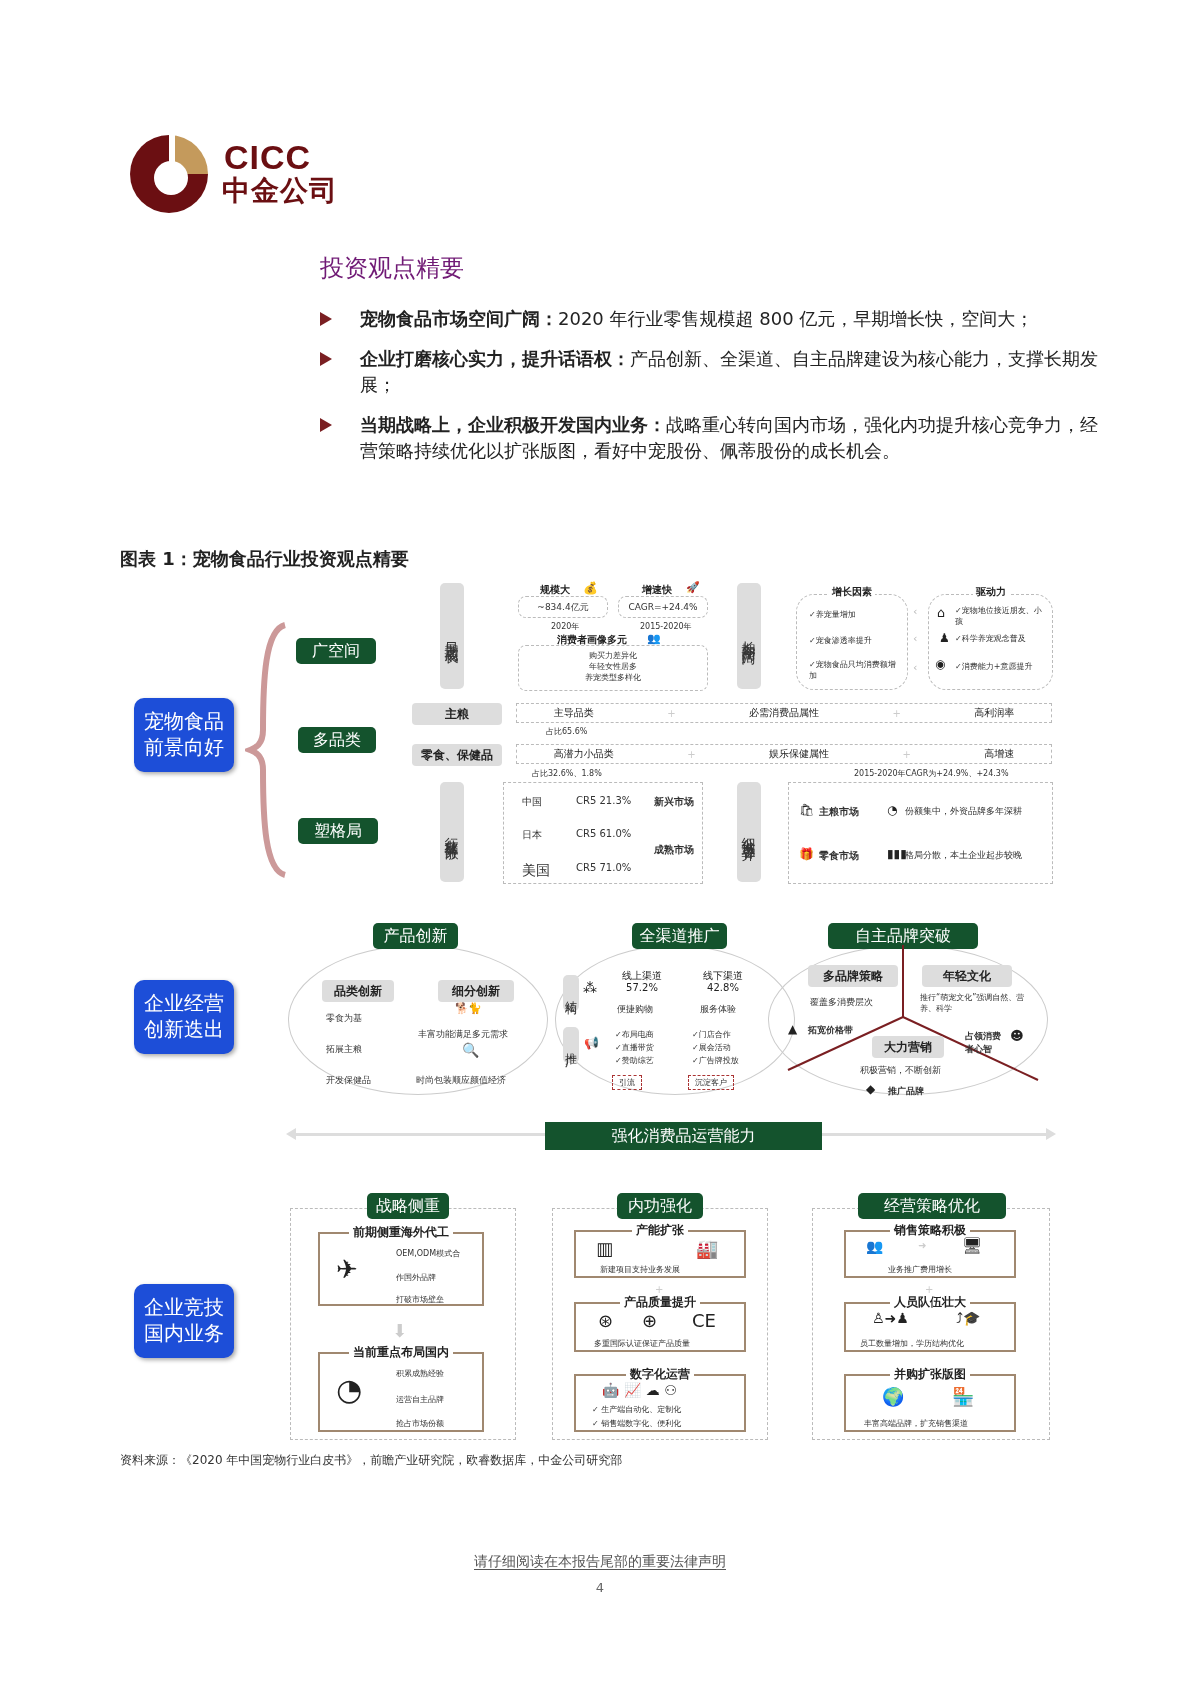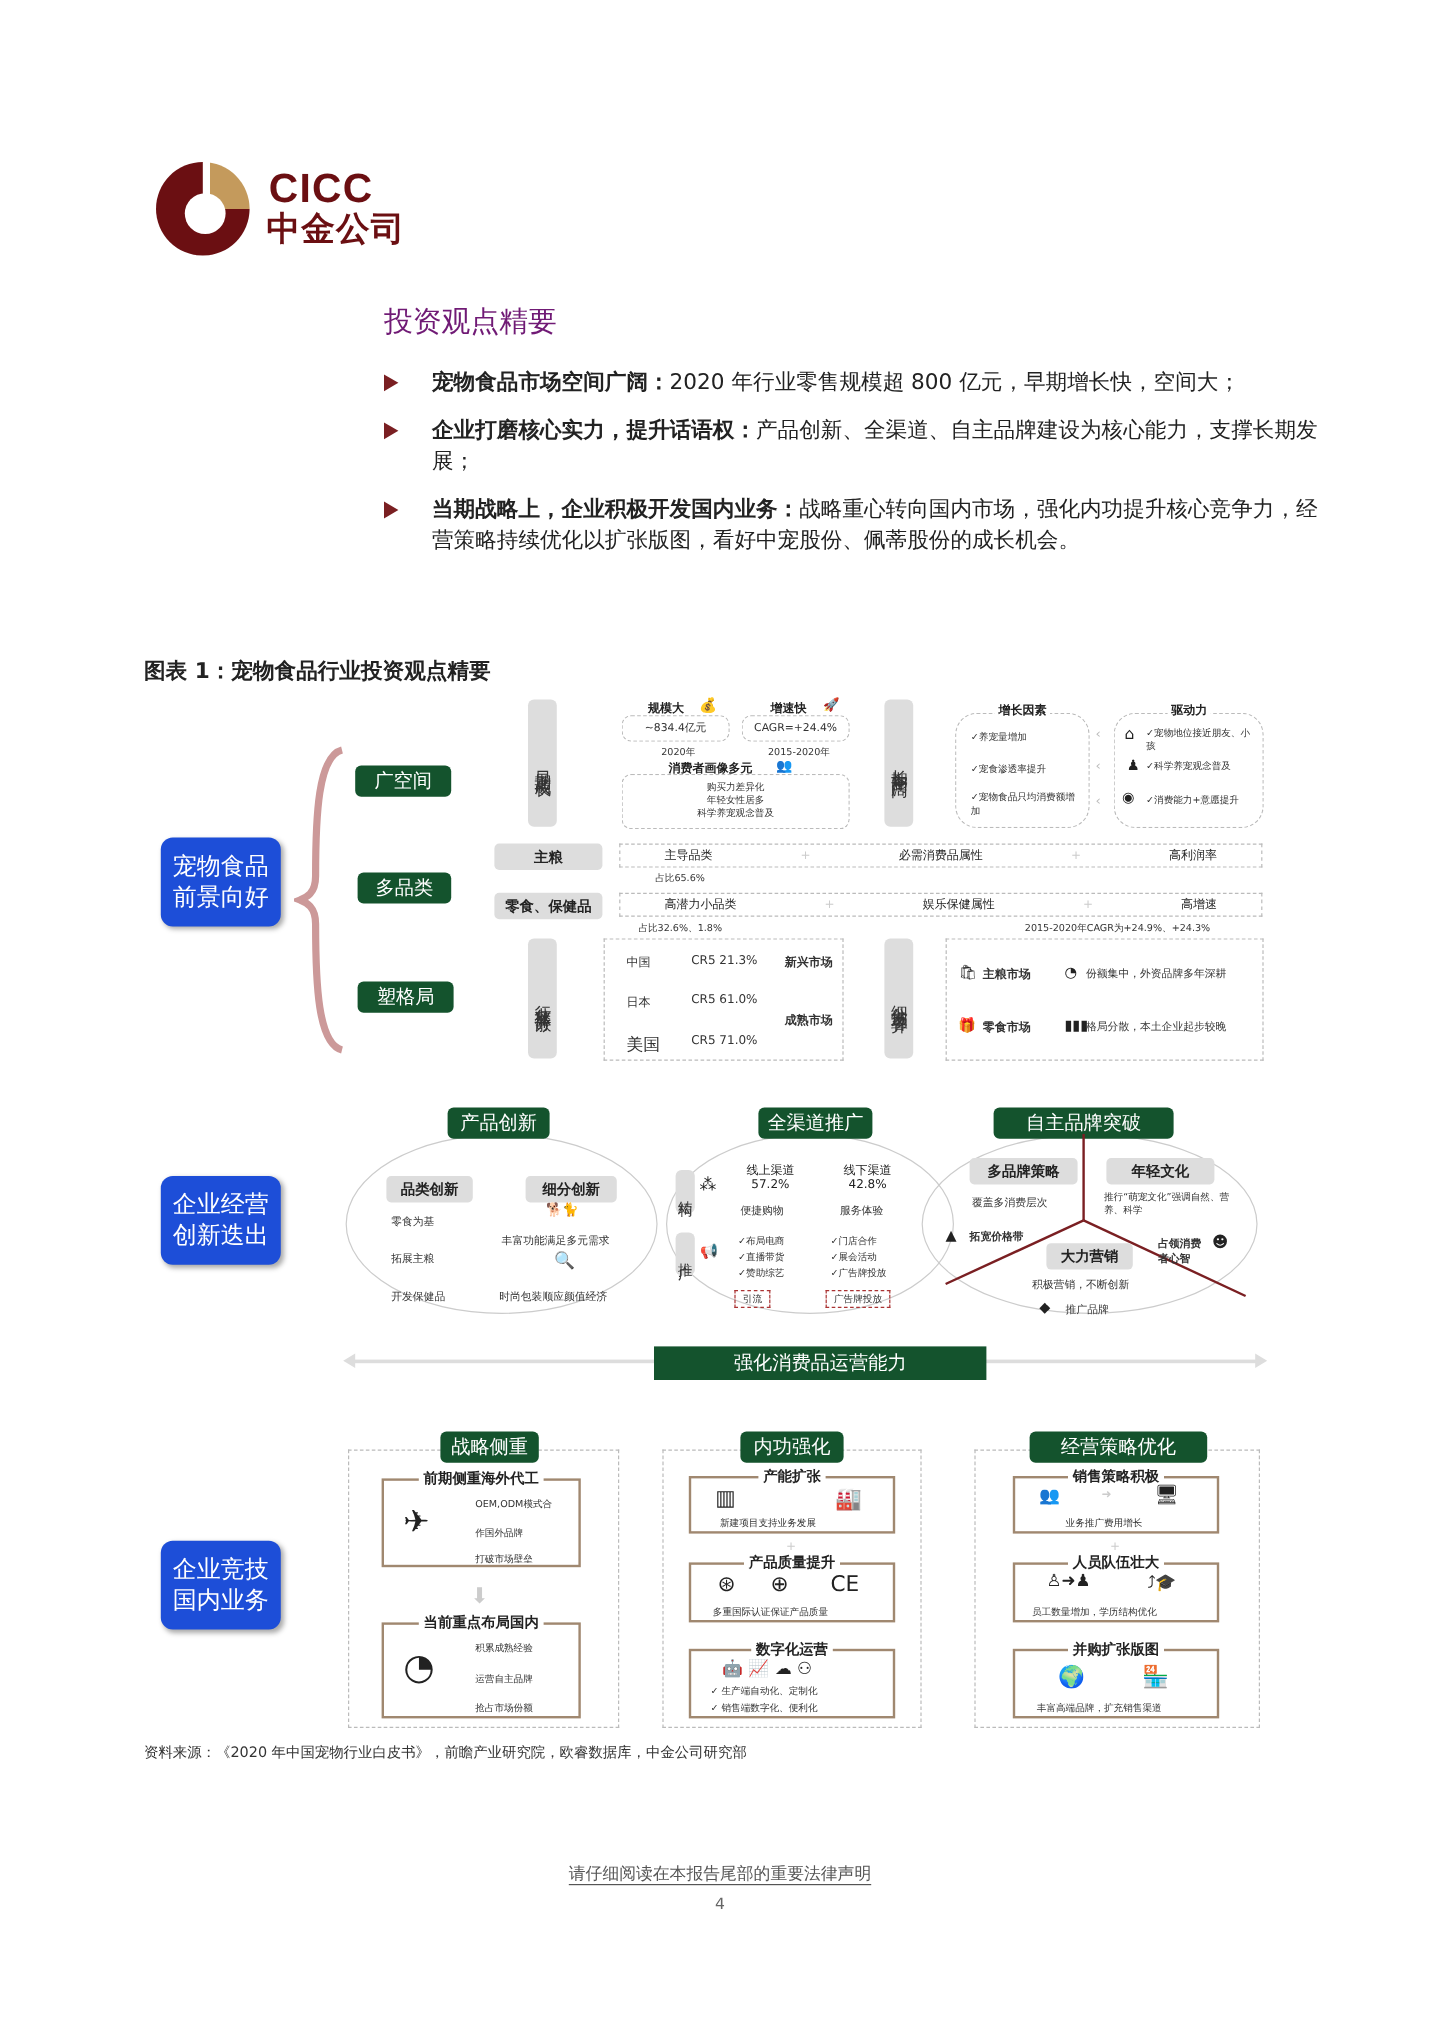--- a/index.html
+++ b/index.html
@@ -73,21 +73,21 @@
 <div class="abs xs" style="left:551px;top:621px">2020年</div>
 <div class="abs" style="left:642px;top:583px;font-size:10px;font-weight:bold">增速快</div>
 <div class="abs" style="left:686px;top:581px;font-size:11px;color:#777">🚀</div>
 <div class="abs dash small" style="left:618px;top:596px;width:90px;height:22px;text-align:center;line-height:20px">CAGR=+24.4%</div>
 <div class="abs xs" style="left:640px;top:621px">2015-2020年</div>
 <div class="abs" style="left:557px;top:633px;font-size:10px;font-weight:bold">消费者画像多元</div>
 <div class="abs" style="left:647px;top:632px;font-size:11px">👥</div>
 <div class="abs dash" style="left:518px;top:645px;width:190px;height:46px;text-align:center;padding-top:4px">
   <div class="xs">购买力差异化</div>
   <div class="xs">年轻女性居多</div>
-  <div class="xs">科学养宠观念普及</div>
+  <div class="xs">养宠类型多样化</div>
 </div>
 
 <div class="abs grey-v" style="left:737px;top:583px;width:24px;height:106px;line-height:24px">长期空间广阔</div>
 <div class="abs dash" style="left:796px;top:594px;width:112px;height:96px;border-radius:18px">
   <div class="abs" style="left:32px;top:-10px;background:#fff;padding:0 3px;font-size:10px;font-weight:bold">增长因素</div>
   <div class="abs xs" style="left:12px;top:14px">✓养宠量增加</div>
   <div class="abs xs" style="left:12px;top:40px">✓宠食渗透率提升</div>
   <div class="abs xs" style="left:12px;top:64px;width:90px">✓宠物食品只均消费额增加</div>
 </div>
 <div class="abs" style="left:913px;top:605px;color:#bbb;font-size:11px">‹</div>
@@ -180,41 +180,41 @@
     <div>✓布局电商</div>
     <div>✓直播带货</div>
     <div>✓赞助综艺</div>
   </div>
 <div class="abs xs" style="left:692px;top:1028px;line-height:13px">
     <div>✓门店合作</div>
     <div>✓展会活动</div>
     <div>✓广告牌投放</div>
   </div>
 <div class="abs xs" style="left:612px;top:1075px;border:1px dashed #a33;padding:1px 6px">引流</div>
-<div class="abs xs" style="left:688px;top:1075px;border:1px dashed #a33;padding:1px 6px">广告牌投放</div>
+<div class="abs xs" style="left:688px;top:1075px;border:1px dashed #a33;padding:1px 6px">沉淀客户</div>
 
 <div class="abs ellipse" style="left:768px;top:945px;width:280px;height:150px"></div>
 <div class="abs pink" style="left:828px;top:923px;width:150px;height:26px;font-size:16px;line-height:26px">自主品牌突破</div>
 <svg class="abs" style="left:768px;top:945px" width="280" height="150">
   <line x1="135" y1="0" x2="135" y2="72" stroke="#7a1f22" stroke-width="2"></line>
   <line x1="135" y1="72" x2="20" y2="125" stroke="#7a1f22" stroke-width="2"></line>
   <line x1="135" y1="72" x2="270" y2="135" stroke="#7a1f22" stroke-width="2"></line>
 </svg>
 <div class="abs greylabel" style="left:808px;top:965px;width:90px;height:22px;line-height:22px">多品牌策略</div>
 <div class="abs small" style="left:810px;top:996px">覆盖多消费层次</div>
 <div class="abs" style="left:788px;top:1022px;font-size:12px">▲</div>
 <div class="abs small" style="left:808px;top:1024px;font-weight:bold">拓宽价格带</div>
 <div class="abs greylabel" style="left:922px;top:965px;width:90px;height:22px;line-height:22px">年轻文化</div>
 <div class="abs xs" style="left:920px;top:992px;width:110px;line-height:11px">推行“萌宠文化”强调自然、营养、科学</div>
 <div class="abs small" style="left:965px;top:1030px;width:40px;font-weight:bold">占领消费者心智</div>
 <div class="abs" style="left:1010px;top:1028px;font-size:13px">☻</div>
 <div class="abs greylabel" style="left:872px;top:1036px;width:72px;height:22px;line-height:22px">大力营销</div>
 <div class="abs small" style="left:860px;top:1064px">积极营销，不断创新</div>
 <div class="abs" style="left:866px;top:1082px;font-size:12px">◆</div>
-<div class="abs small" style="left:888px;top:1085px;font-weight:normal">推广品牌</div>
+<div class="abs small" style="left:888px;top:1085px;font-weight:bold">推广品牌</div>
 
 <div class="abs" style="left:290px;top:1133px;width:760px;height:3px;background:#ddd"></div>
 <div class="abs" style="left:286px;top:1128px;width:0;height:0;border-top:6px solid transparent;border-bottom:6px solid transparent;border-right:10px solid #ddd"></div>
 <div class="abs" style="left:1046px;top:1128px;width:0;height:0;border-top:6px solid transparent;border-bottom:6px solid transparent;border-left:10px solid #ddd"></div>
 <div class="abs pink" style="left:545px;top:1122px;width:277px;height:28px;font-size:16px;line-height:28px;border-radius:0">强化消费品运营能力</div>
 
 <div class="abs main-box" style="left:134px;top:1284px;width:100px;height:74px">企业竞技国内业务</div>
 
 <div class="abs dashsq" style="left:290px;top:1208px;width:226px;height:232px"></div>
 <div class="abs pink" style="left:367px;top:1193px;width:82px;height:26px;font-size:16px;line-height:26px">战略侧重</div>

